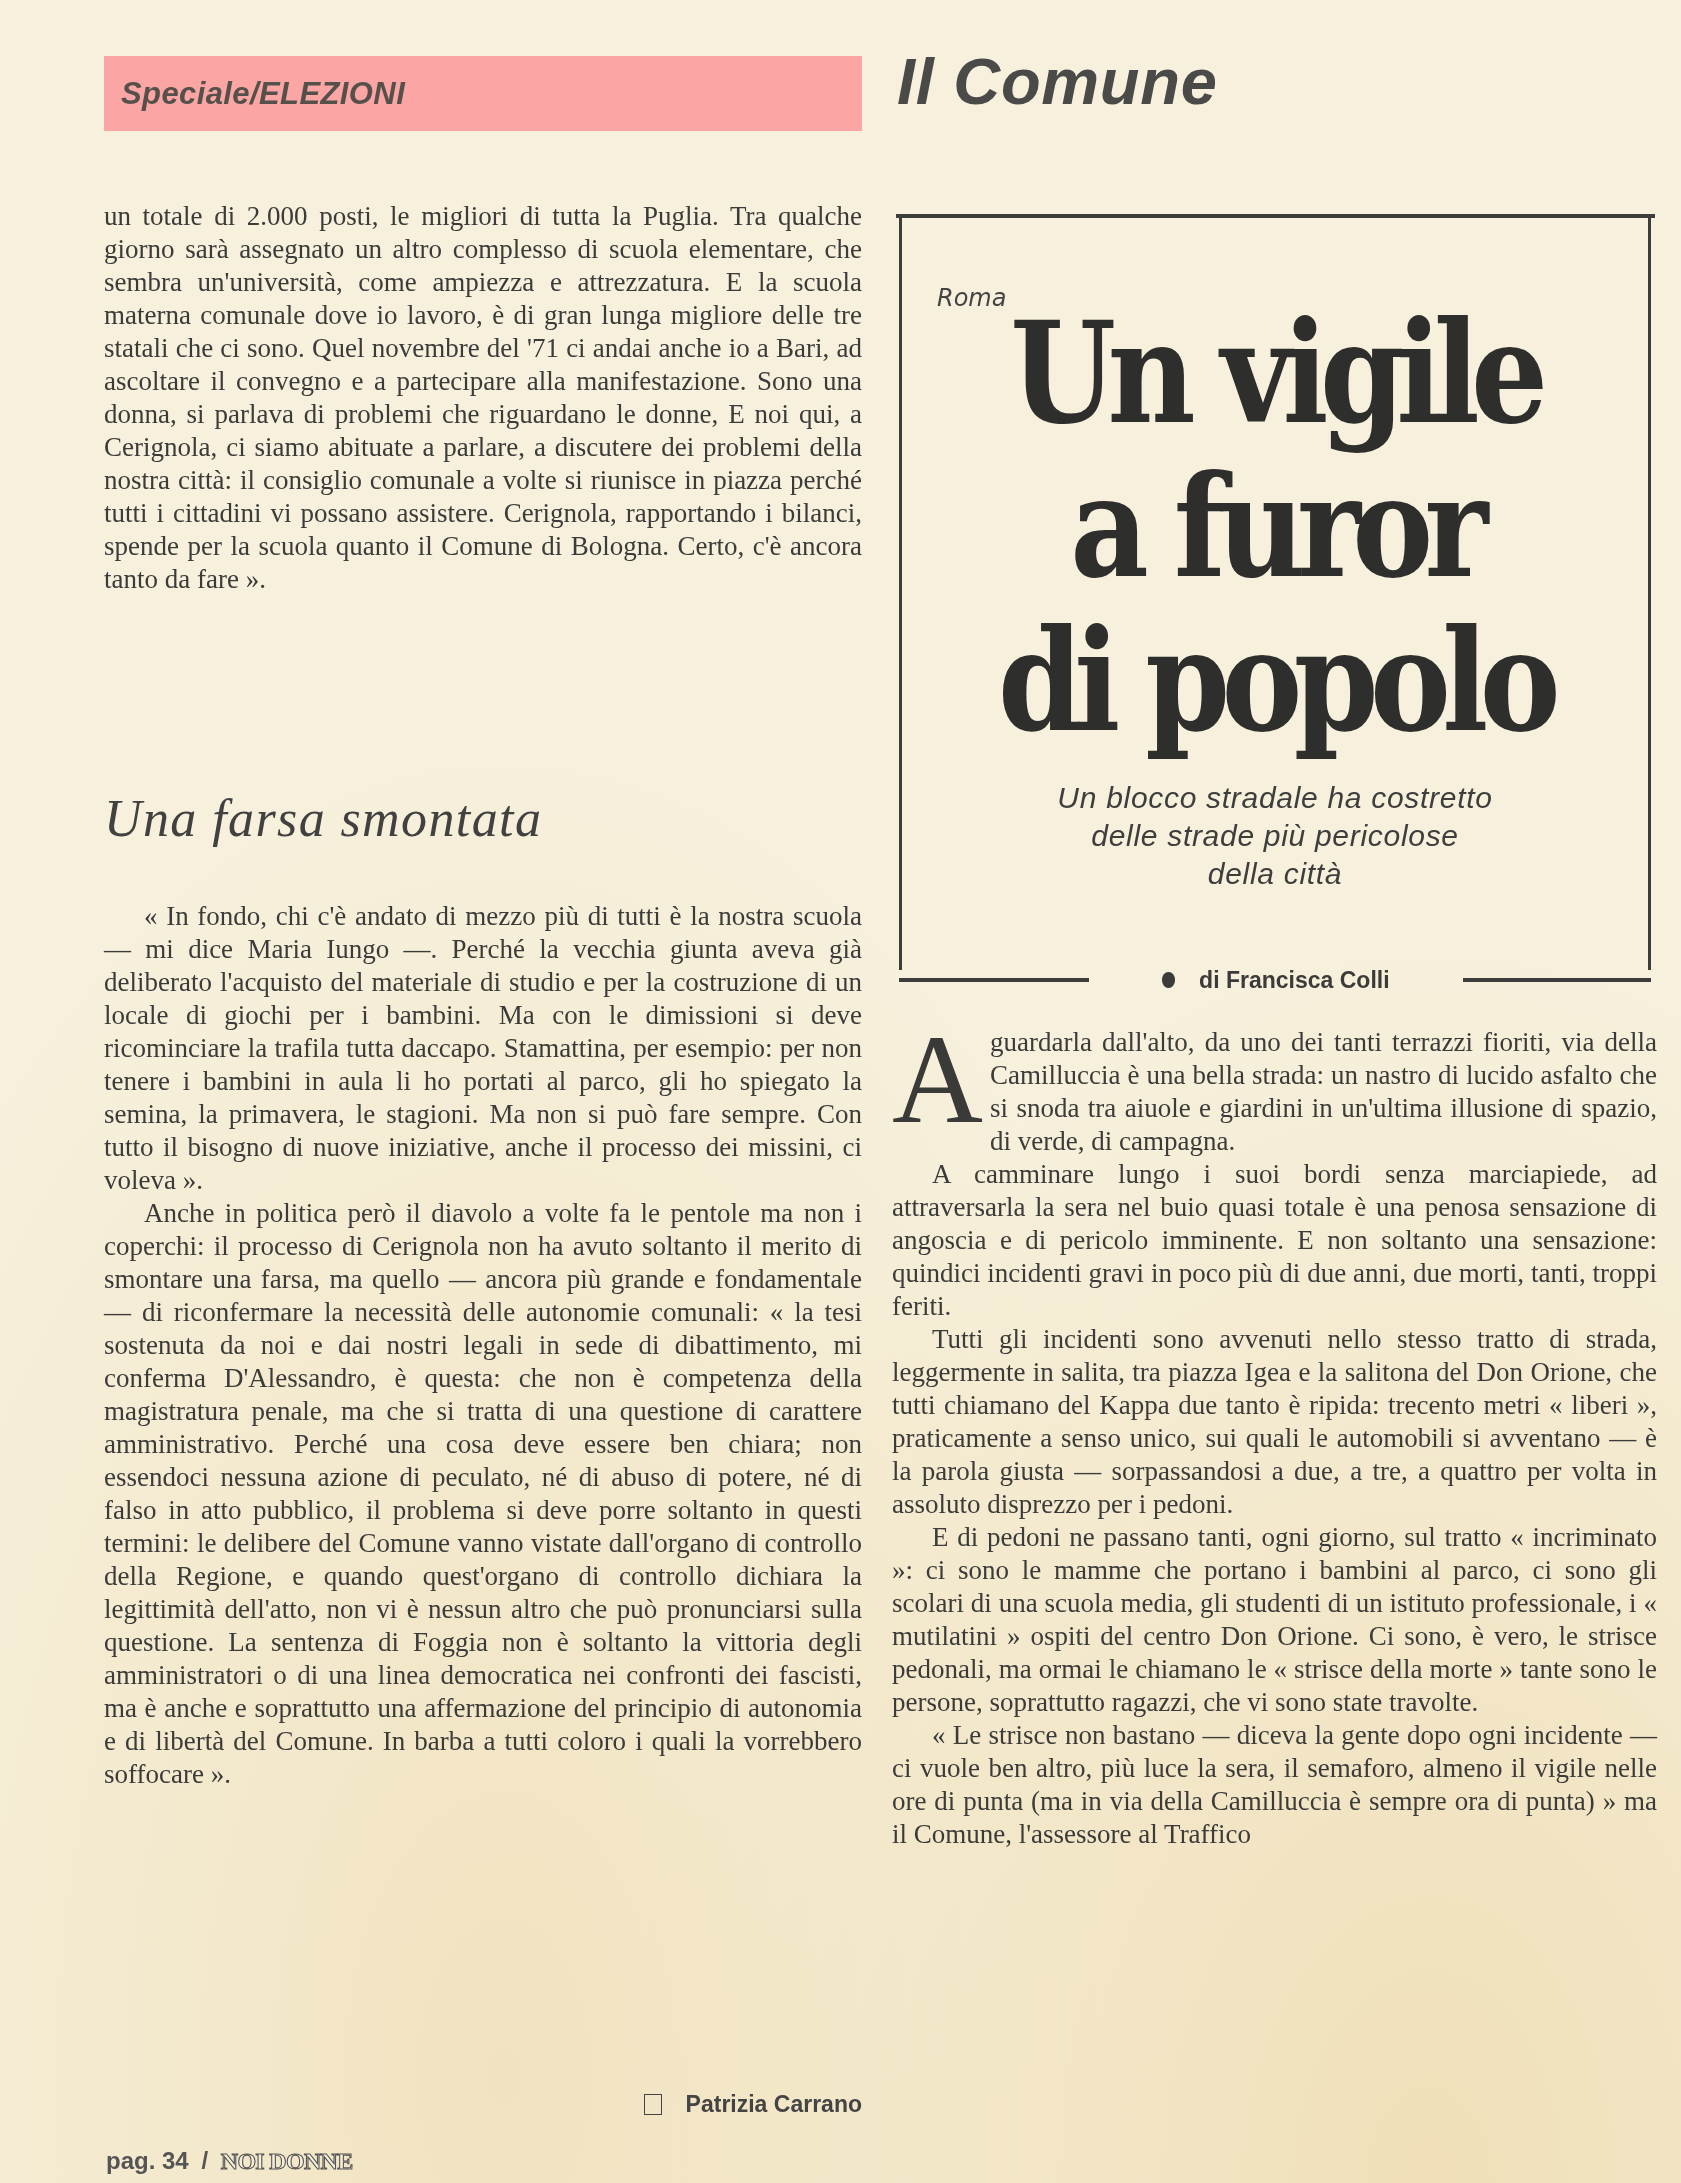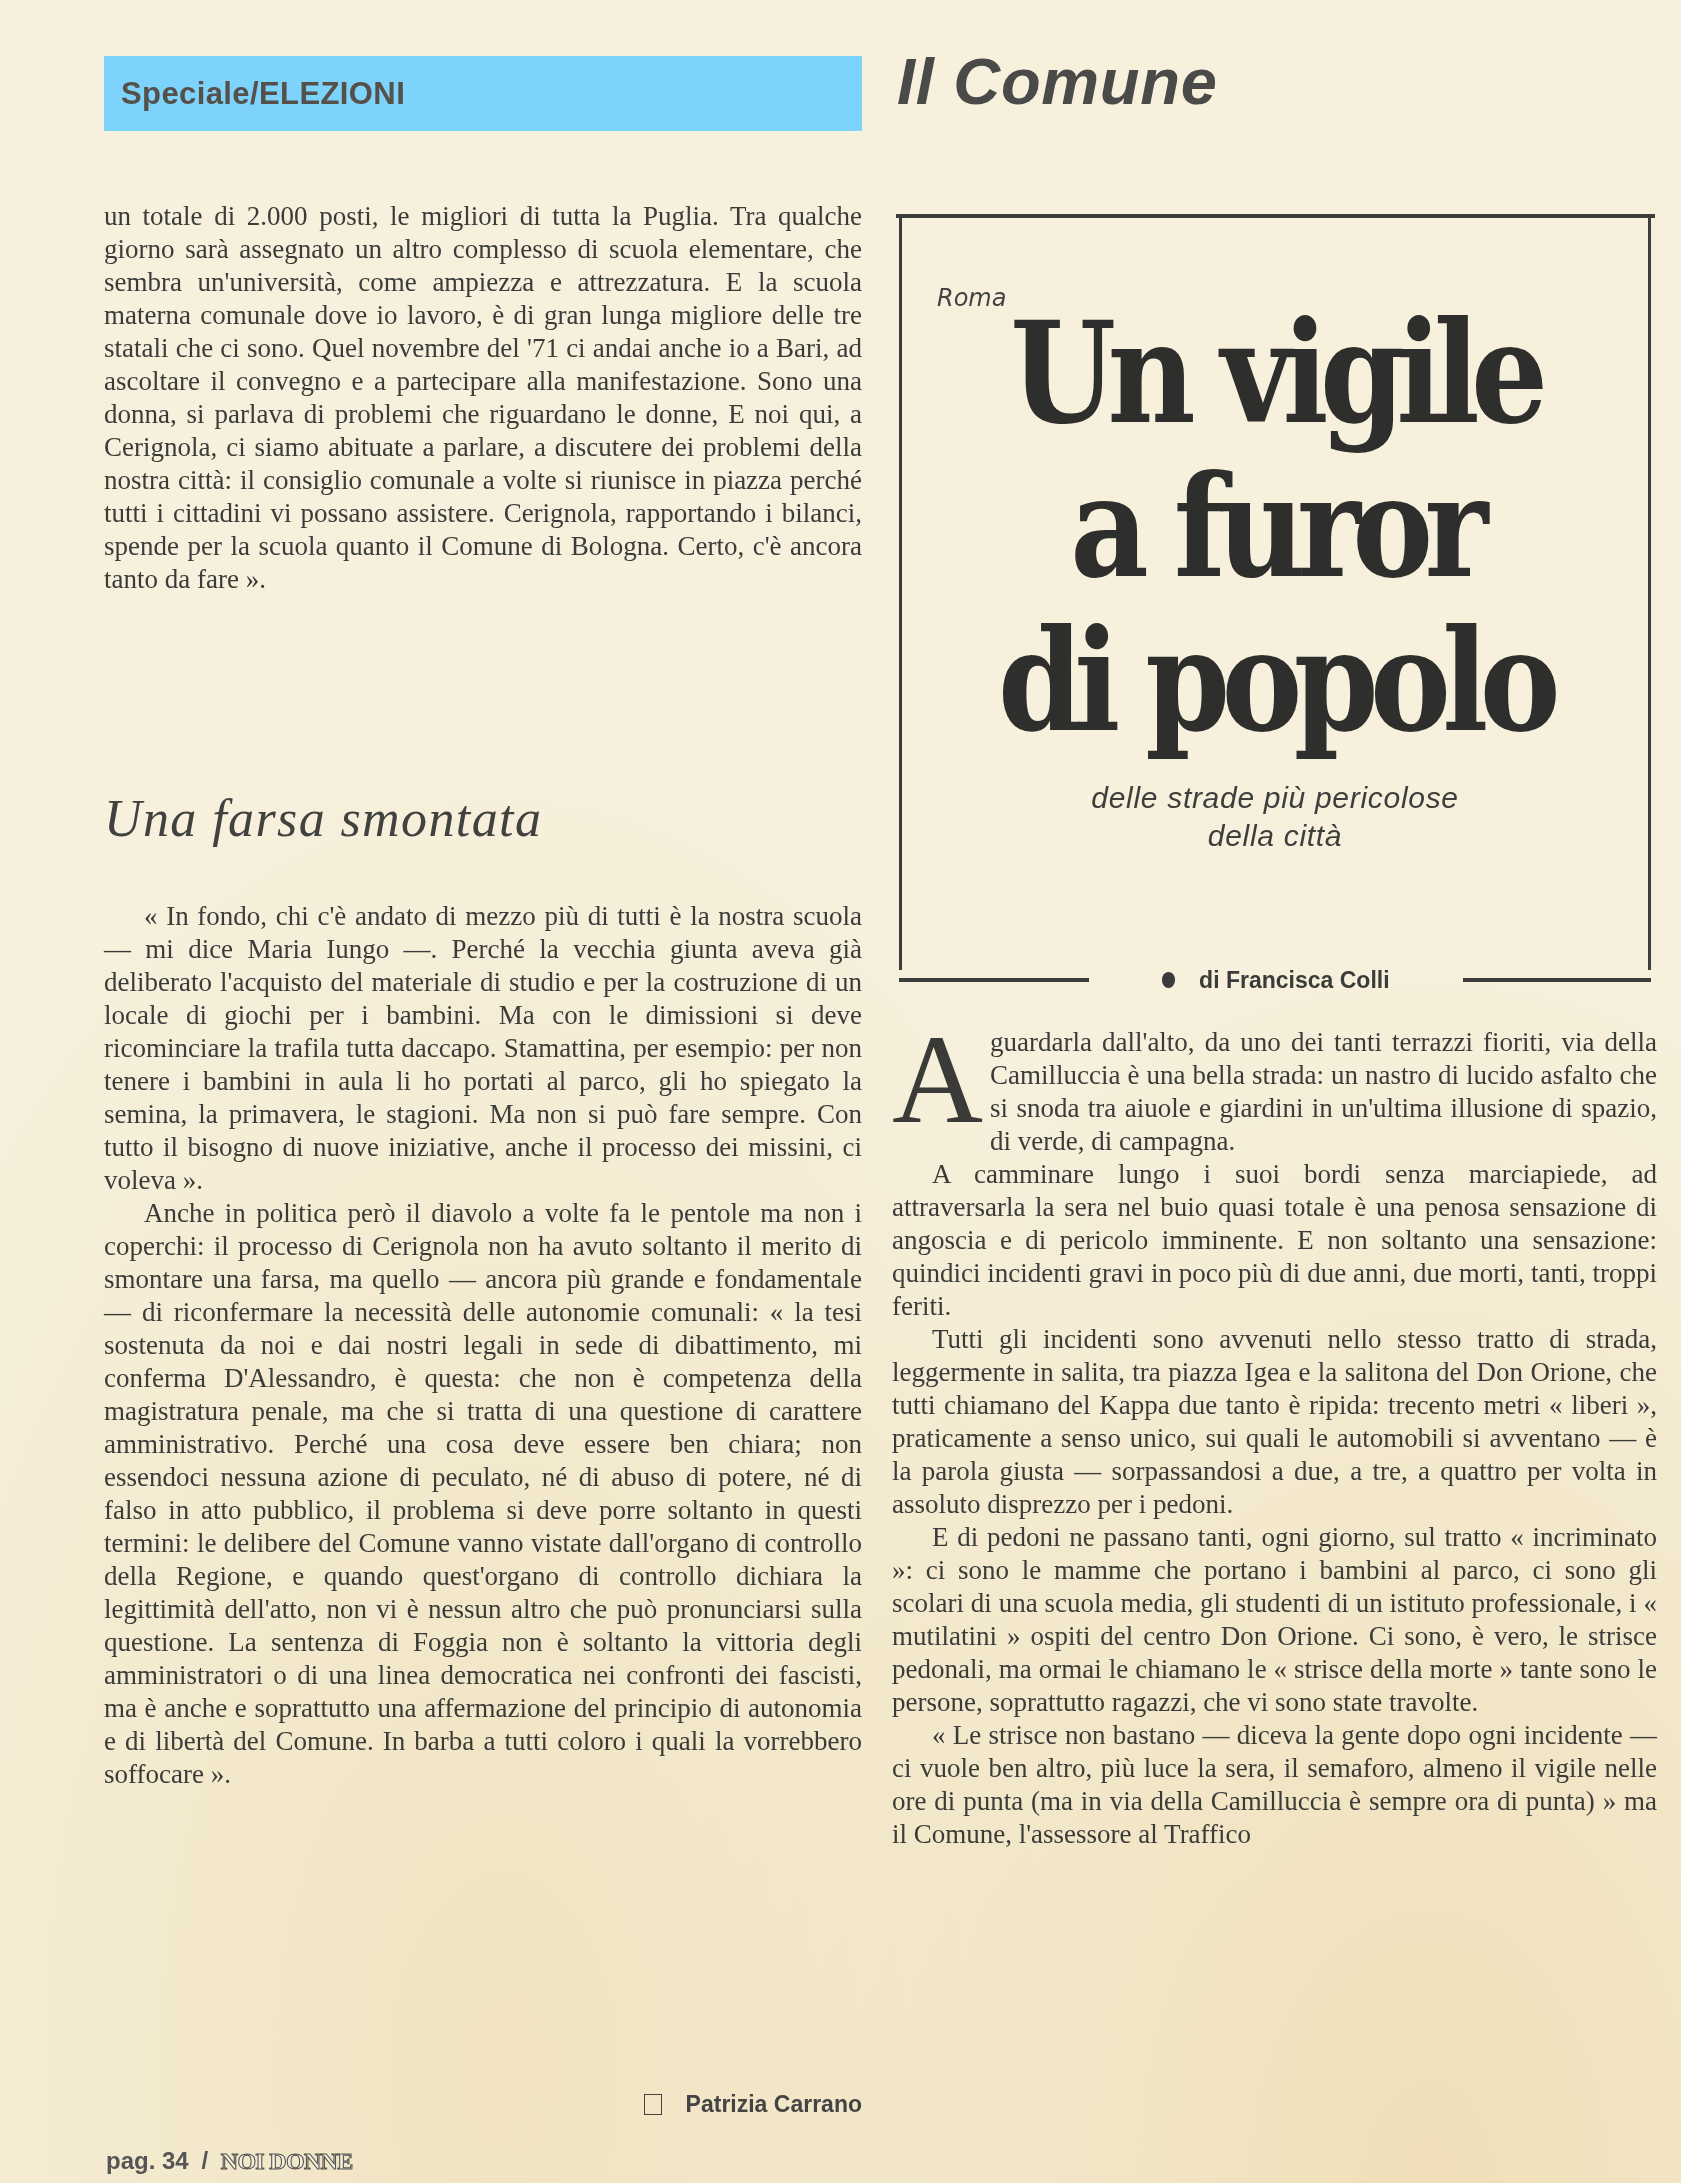--- a/index.html
+++ b/index.html
@@ -5,22 +5,22 @@
   html, body { margin:0; padding:0; }
   body {
     width:1681px; height:2183px; position:relative; overflow:hidden;
     background:#f6f0dc;
     background-image: radial-gradient(ellipse at 30% 95%, #f1e3c0 0%, rgba(241,227,192,0) 45%),
                       radial-gradient(ellipse at 85% 100%, #f0dfb8 0%, rgba(240,223,184,0) 40%);
     color:#3a3a38;
   }
   .abs { position:absolute; }
   .section-bar {
-    left:104px; top:56px; width:758px; height:75px; background:#7dd3fc;
-    display:flex; align-items:center;
+    left:104px; top:56px; width:758px; height:75px; background:#fca5a5;
+    display:flex; align-items:center;font-style:italic;
   }
   .section-bar span {
     font-family:"Liberation Sans", sans-serif; font-weight:bold; font-size:31px;
     color:#555049; margin-left:17px; letter-spacing:0.4px;
   }
   .rubric {
     left:897px; top:44px; font-family:"Liberation Sans", sans-serif; font-weight:bold; font-style:italic;
     font-size:65px; color:#4a4a48; letter-spacing:0.7px;
   }
   .col {
@@ -105,20 +105,21 @@
 
 <div class="abs box"></div>
 <div class="abs box-top-ext"></div>
 <div class="abs kicker">Roma</div>
 <div class="abs headline">
   <div>Un vigile</div>
   <div>a furor</div>
   <div>di popolo</div>
 </div>
 <div class="abs dek">
+  <div>Un blocco stradale ha costretto</div>
   <div>delle strade più pericolose</div>
   <div>della città</div>
 </div>
 <div class="abs byline-row">
   <div class="byline-rule" style="width:190px;"></div>
   <div style="flex:1; display:flex; justify-content:center;">
     <div class="byline">
       <span class="dot"></span>
       <span>di Francisca Colli</span>
     </div>

